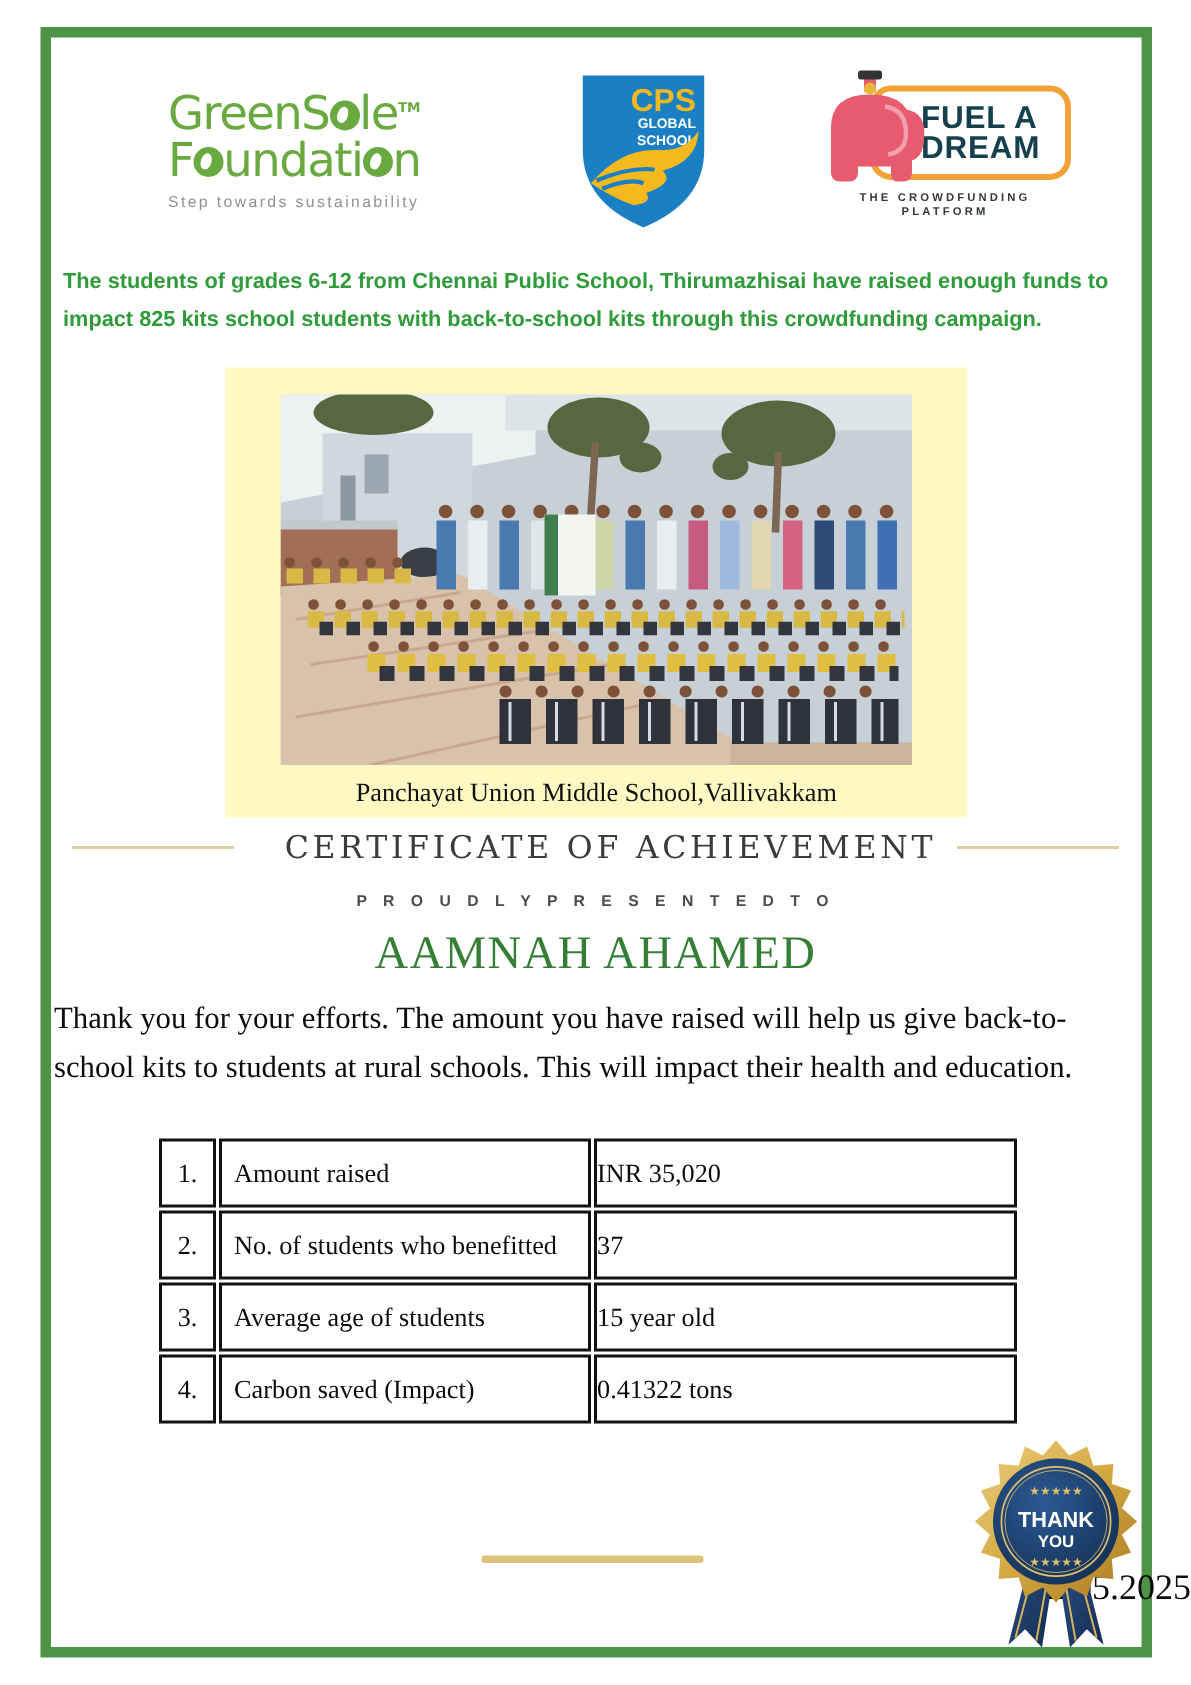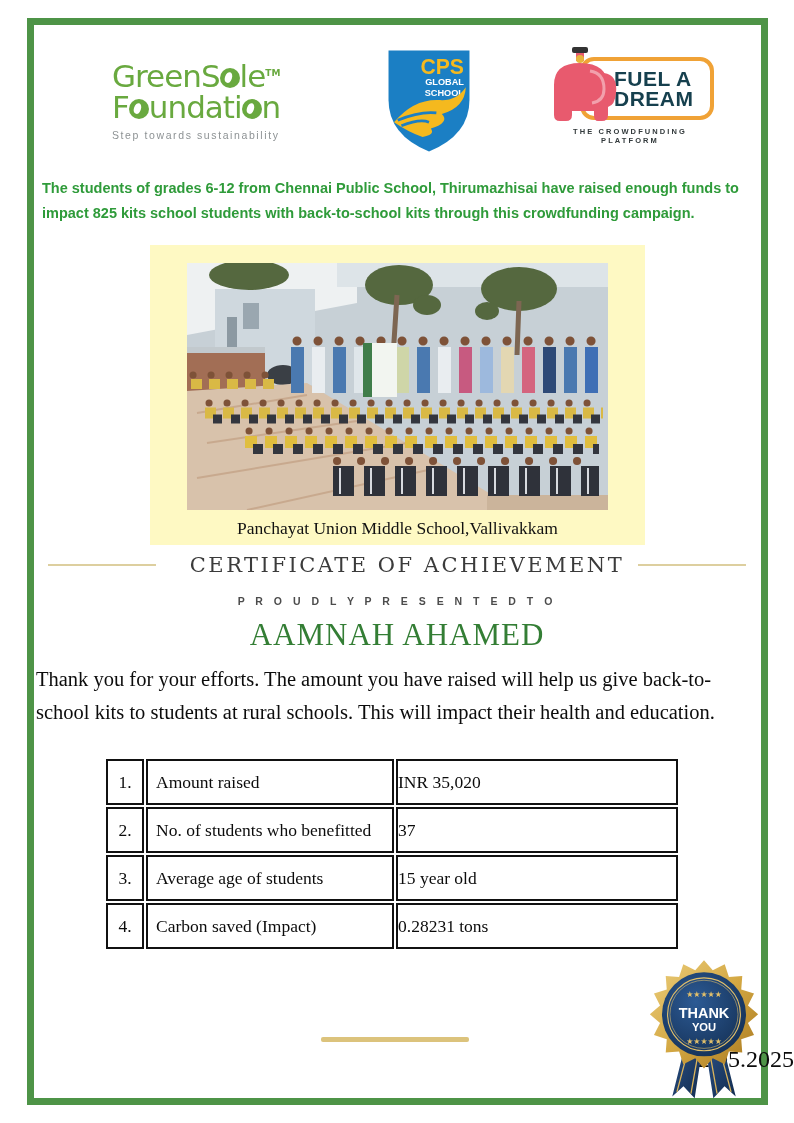--- a/index.html
+++ b/index.html
@@ -179,21 +179,21 @@
         <td class="c-value">37</td>
       </tr>
       <tr>
         <td class="c-num">3.</td>
         <td class="c-label">Average age of students</td>
         <td class="c-value">15 year old</td>
       </tr>
       <tr>
         <td class="c-num">4.</td>
         <td class="c-label">Carbon saved (Impact)</td>
-        <td class="c-value">0.28231 tons</td>
+        <td class="c-value">0.41322 tons</td>
       </tr>
     </tbody>
   </table>
 
   <div class="date-bar"></div>
   <div class="date-text">22.05.2025</div>
 
   <svg class="badge" viewBox="0 0 120 160">
     <defs>
       <linearGradient id="goldGrad" x1="0" y1="0" x2="1" y2="1">

